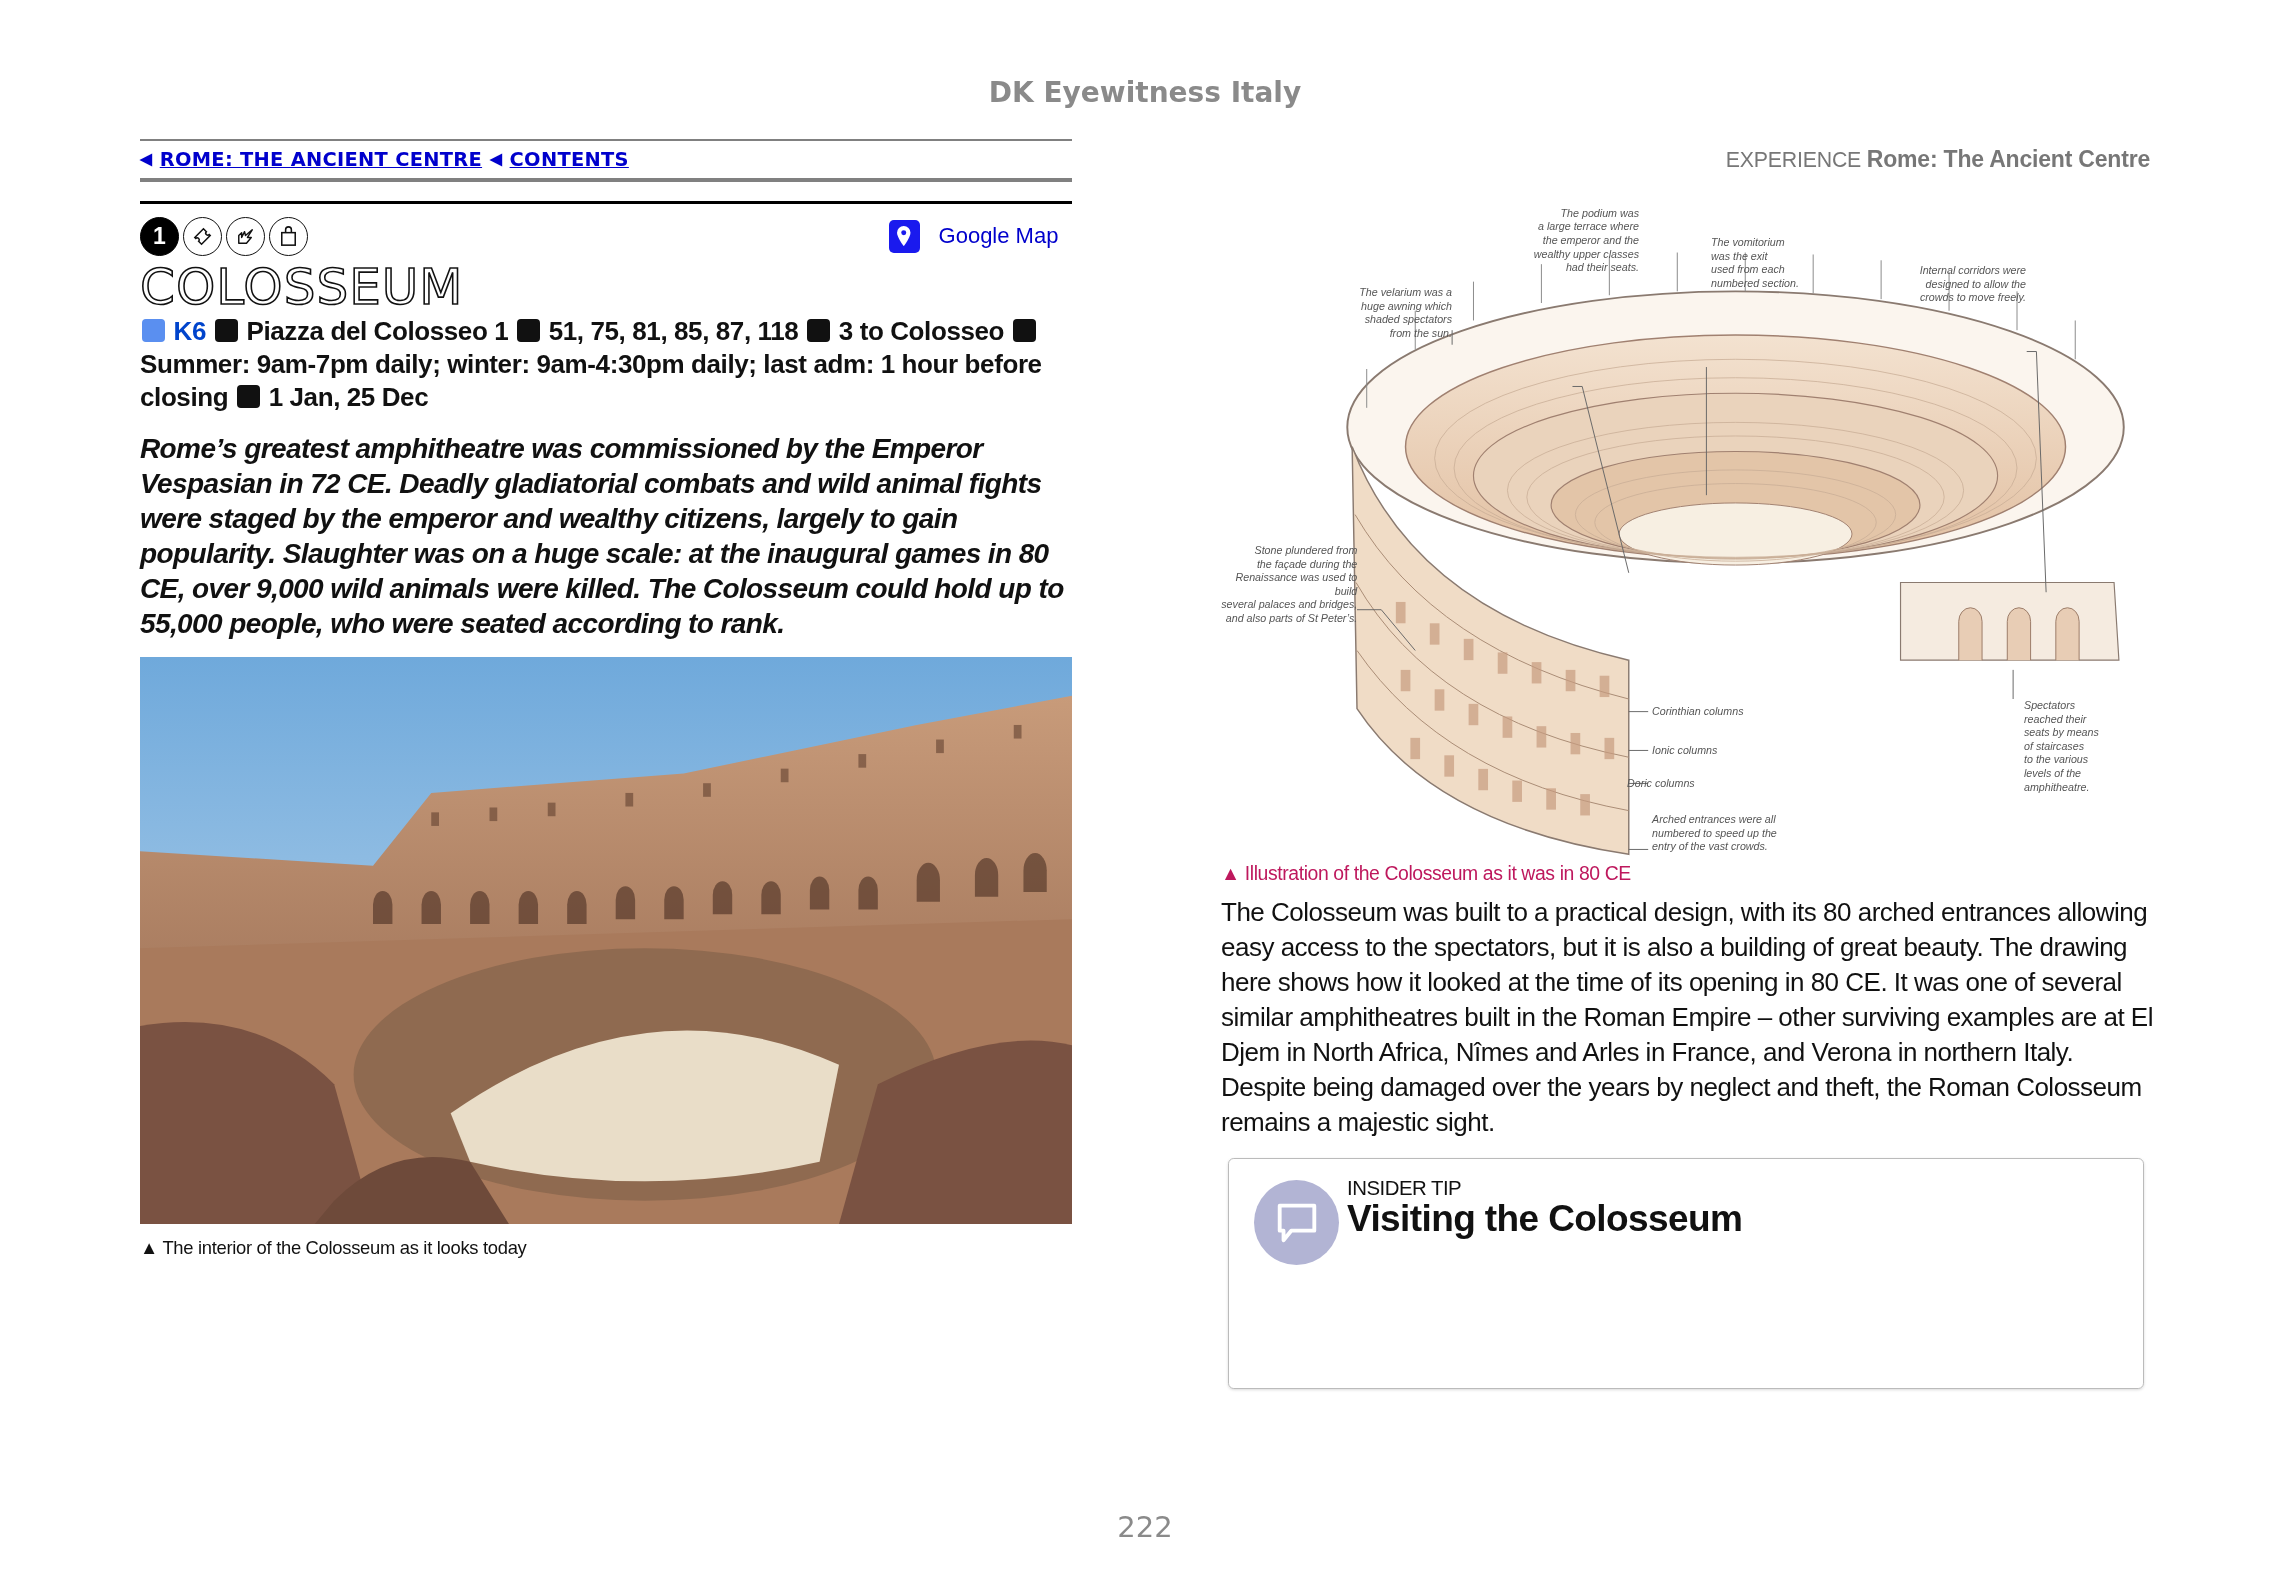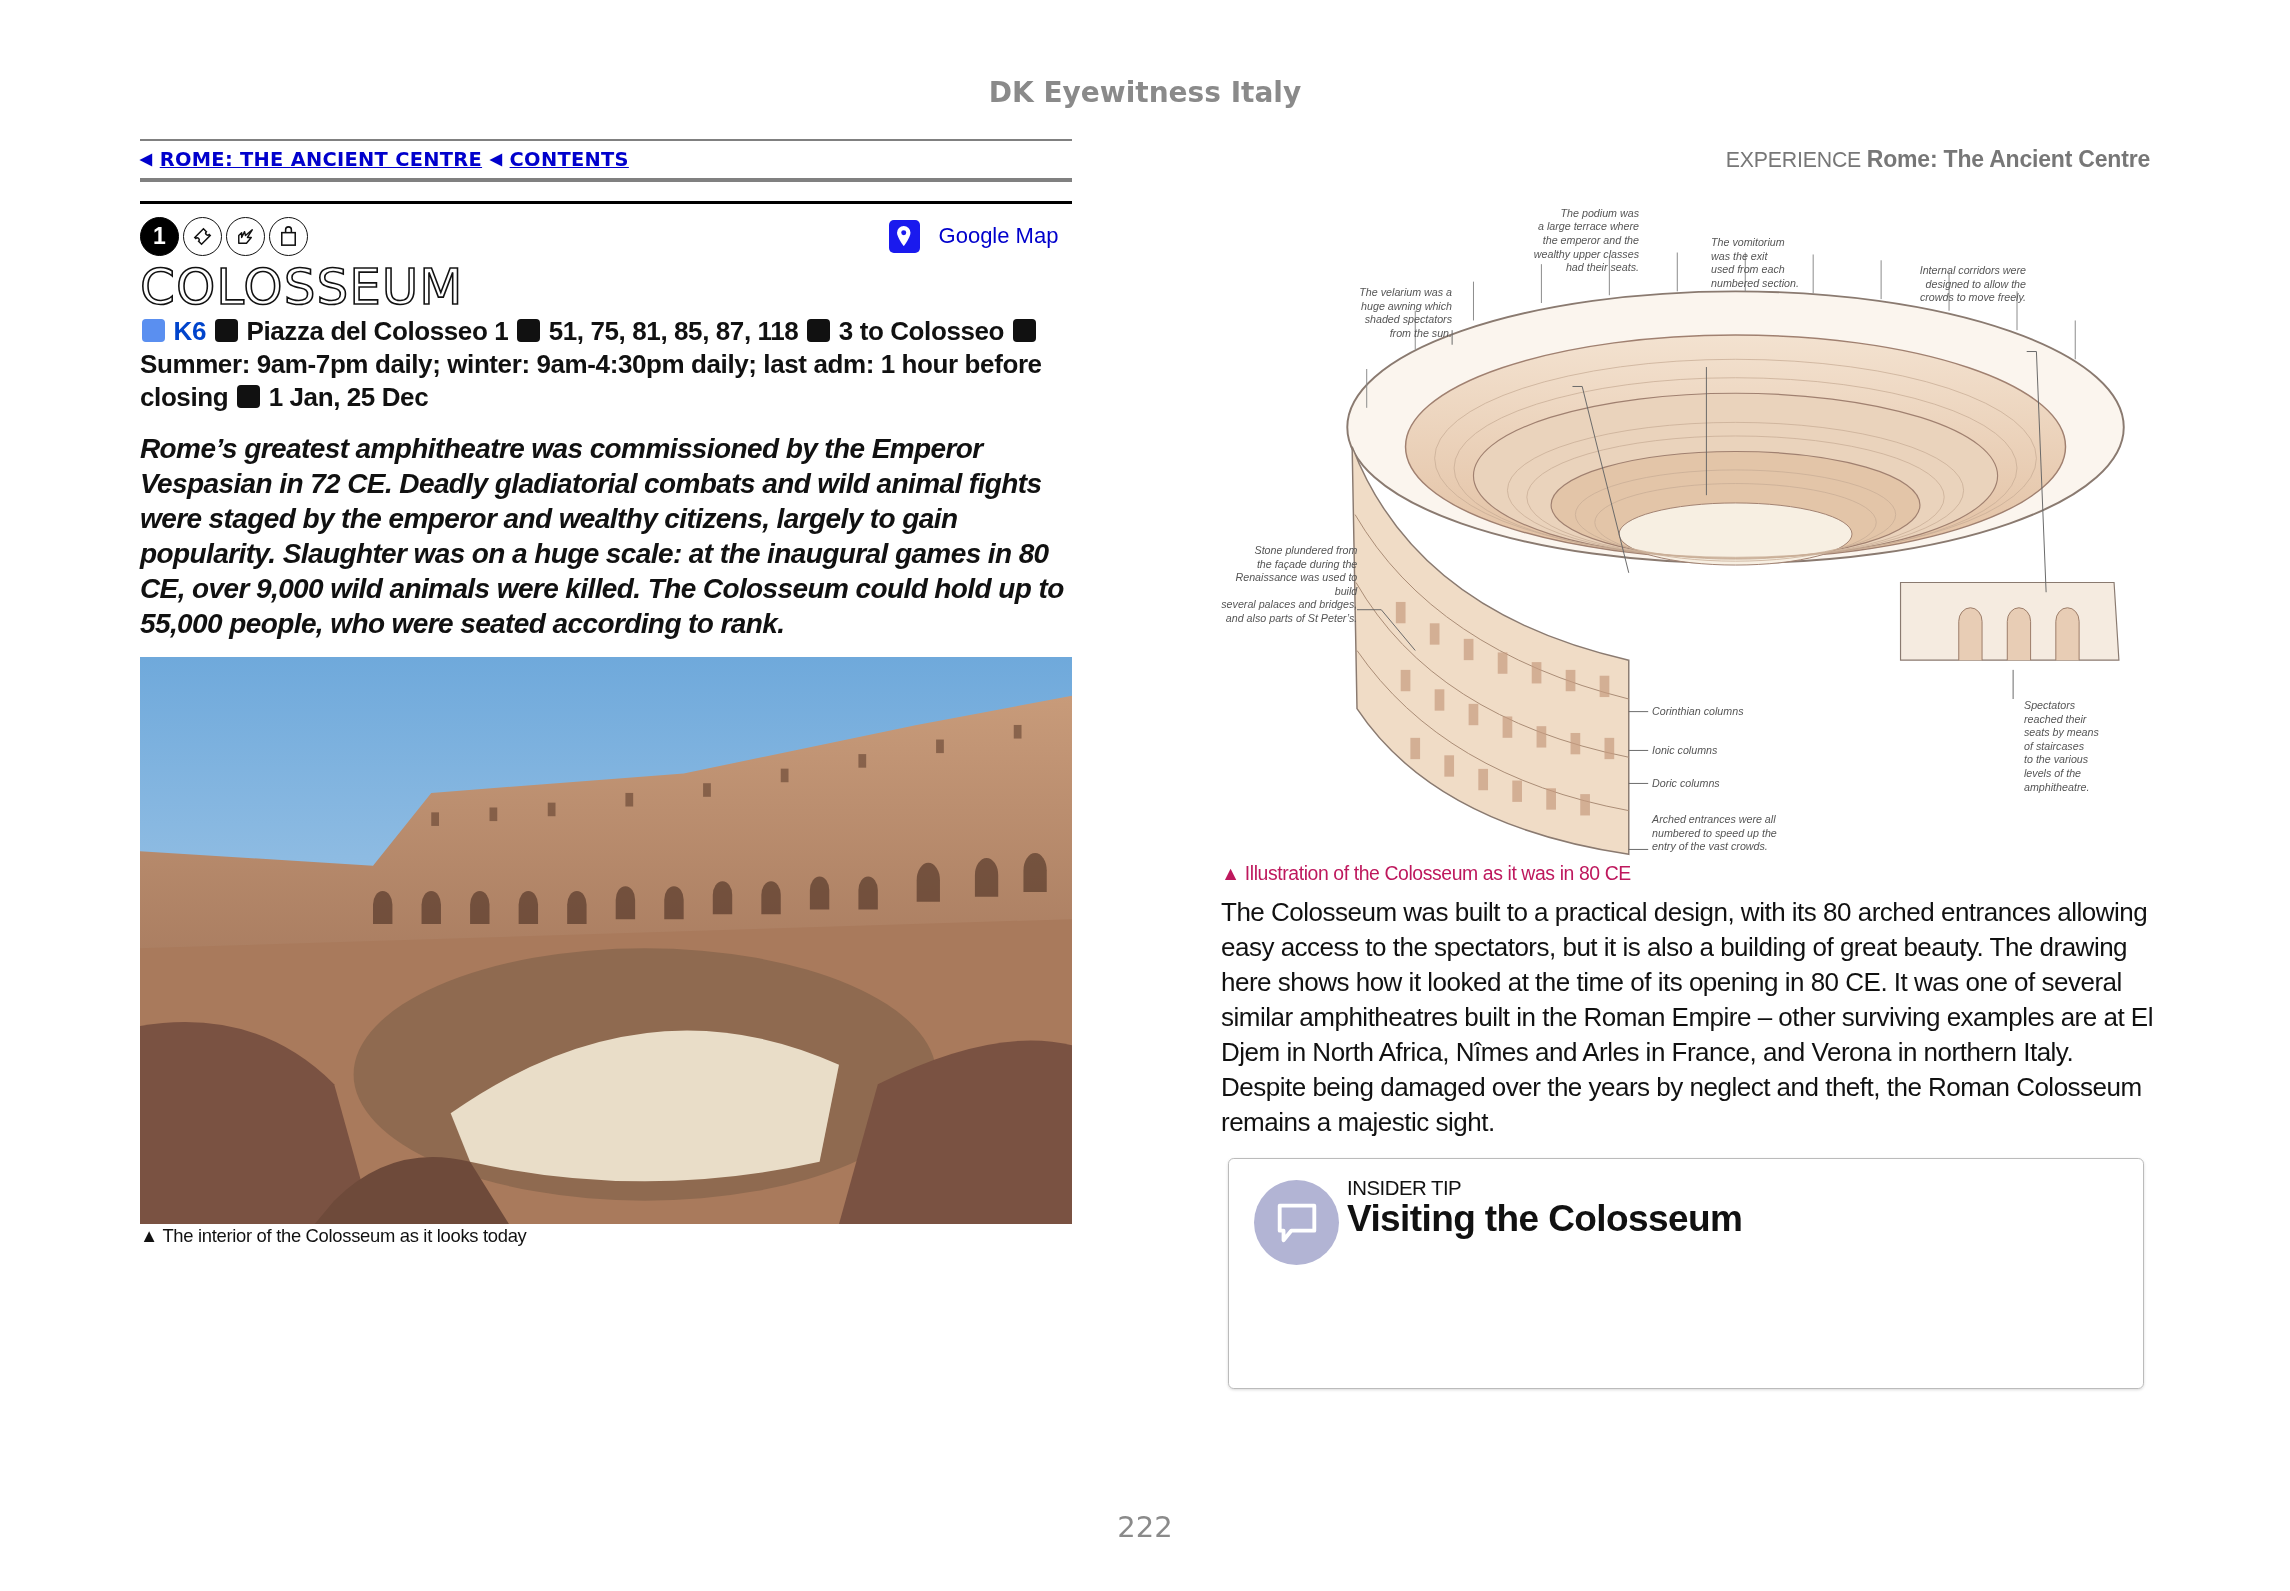--- a/index.html
+++ b/index.html
@@ -31,21 +31,21 @@
     color: #fff; -webkit-text-stroke: 1.6px #111; line-height: 56px; }
 
   .info { font-size: 26px; line-height: 33px; font-weight: bold; color: #111; font-family: "Liberation Sans", sans-serif; letter-spacing: -0.4px; }
   .info .k6 { color: #0044cc; }
   .ib { display: inline-block; width: 23px; height: 23px; vertical-align: -2.9px; border-radius: 3.9px; background: #111; margin: 0 1.9px; position: relative; }
   .ib.blue { background: #5a8ff0; }
 
   .intro { margin-top: 17.5px; font-size: 28px; line-height: 35px; font-weight: bold; font-style: italic; color: #111; letter-spacing: -0.6px; }
 
   .photo { margin-top: 15.5px; width: 932px; height: 567px; position: relative; overflow: hidden; }
-  .caption { margin-top: 1px; font-size: 18.4px; color: #111; letter-spacing: -0.3px; }
+  .caption { margin-top: 13px; font-size: 18.4px; color: #111; letter-spacing: -0.3px; }
 
   
   .running { position: absolute; top: 146px; right: 140px; font-size: 21.3px; color: #777; letter-spacing: -0.2px; }
   .running b { font-weight: bold; font-size: 23px; color: #777; }
 
   .illus { position: absolute; left: 1221px; top: 204px; width: 932px; height: 660px; }
   .lbl { position: absolute; font-size: 10.7px; font-style: italic; color: #555; line-height: 13.6px; font-family: "Liberation Sans", sans-serif; }
   .lbl.r { text-align: right; }
 
   .illus-cap { position: absolute; left: 1221px; top: 862px; font-size: 19.4px; color: #be185d; letter-spacing: -0.4px; }
@@ -286,21 +286,21 @@
 huge awning which
 shaded spectators
 from the sun.</div>
   <div class="lbl r" style="left:-9.7px;top:340px;width:146px;white-space:pre-line">Stone plundered from
 the façade during the
 Renaissance was used to build
 several palaces and bridges,
 and also parts of St Peter’s.</div>
   <div class="lbl" style="left:431px;top:501px;white-space:pre-line">Corinthian columns</div>
   <div class="lbl" style="left:431px;top:540px;white-space:pre-line">Ionic columns</div>
-  <div class="lbl" style="left:431px;top:573px;white-space:pre-line">Doric columns</div>
+  <div class="lbl" style="left:406px;top:573px;white-space:pre-line">Doric columns</div>
   <div class="lbl" style="left:431px;top:609px;white-space:pre-line">Arched entrances were all
 numbered to speed up the
 entry of the vast crowds.</div>
   <div class="lbl" style="left:803px;top:495px;white-space:pre-line">Spectators
 reached their
 seats by means
 of staircases
 to the various
 levels of the
 amphitheatre.</div>

